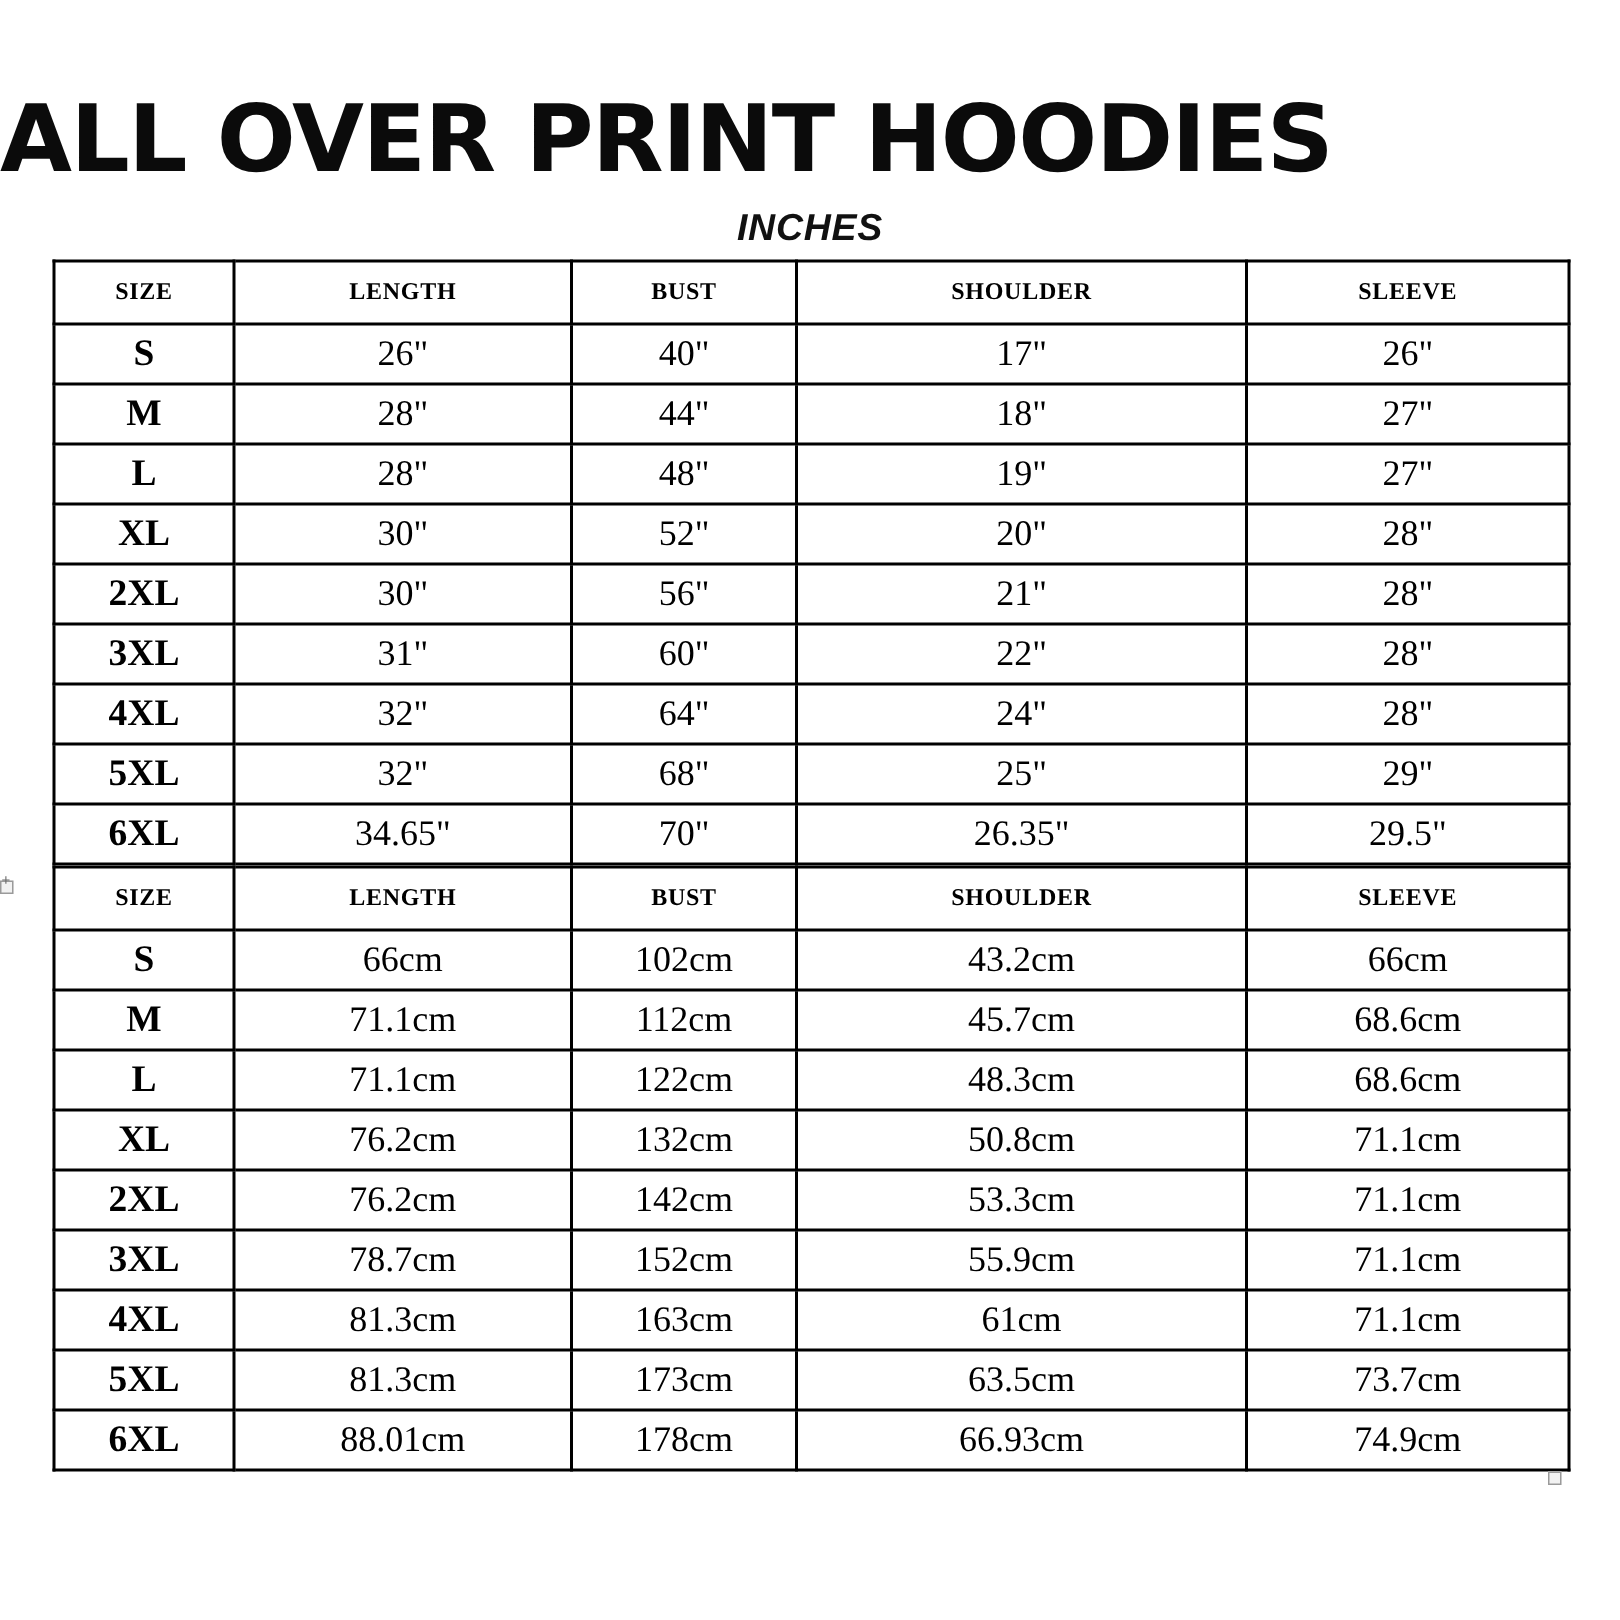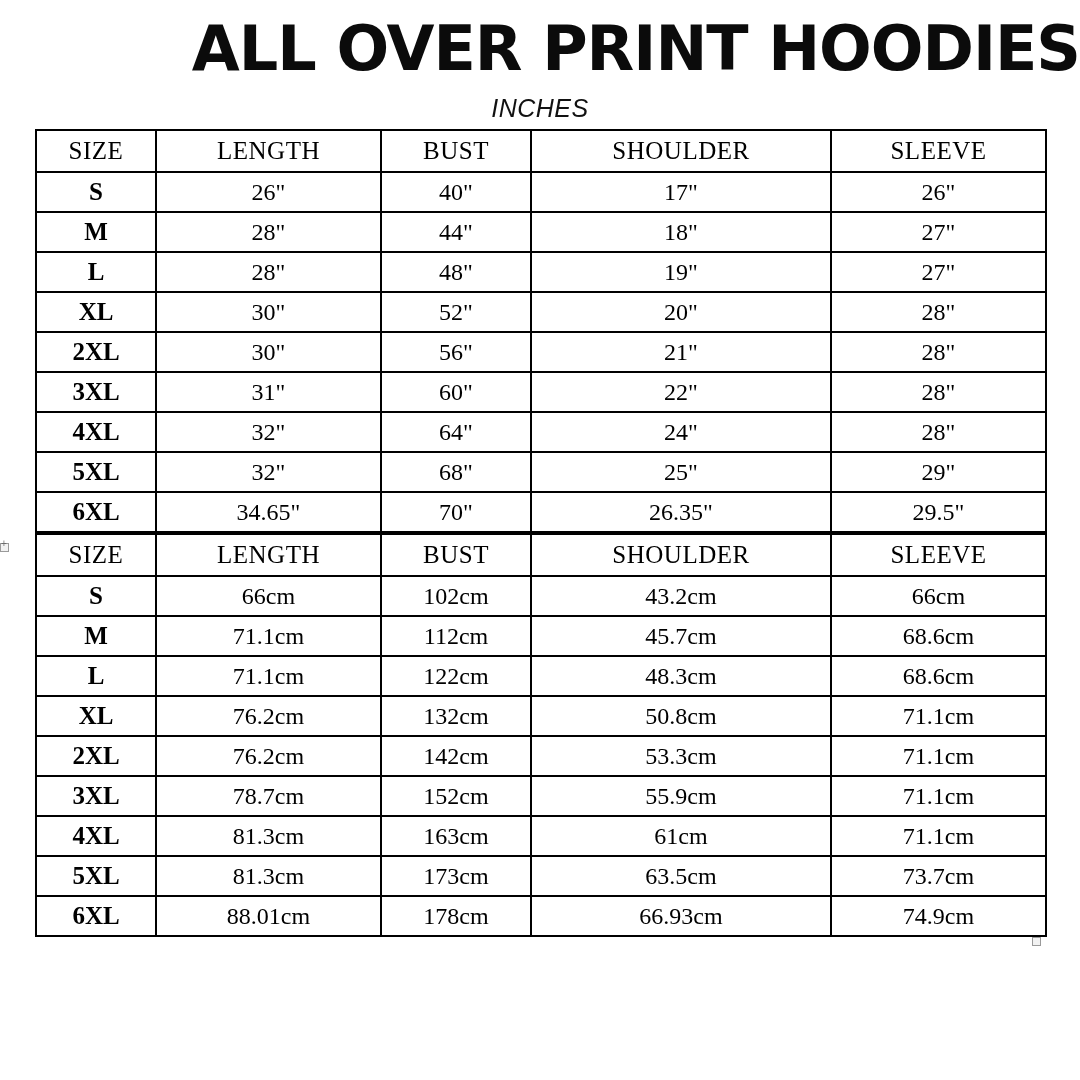--- a/index.html
+++ b/index.html
@@ -21,36 +21,38 @@
     height: 1080px;
     position: relative;
     box-sizing: border-box;
   }
 
   .main-title {
     font-family: "DejaVu Sans", sans-serif;
     font-weight: bold;
     font-size: 62px;
     letter-spacing: -1px;
-    text-align: right;
+    text-align: left;
     line-height: 1;
     padding-top: 18px;
     color: #0b0b0b;
     white-space: nowrap;
+    margin-top: 44px;
   }
 
   .unit-label {
     text-align: center;
     font-family: "Liberation Sans", sans-serif;
     font-style: italic;
     font-size: 25px;
     letter-spacing: 0.5px;
     color: #111111;
     margin-top: 14px;
     margin-bottom: 6px;
+    font-weight: bold;
   }
 
   .table-wrap {
     width: 1010px;
     margin: 0 auto;
     position: relative;
   }
 
   table.size-table {
     border-collapse: collapse;
@@ -63,22 +65,22 @@
   table.size-table td {
     border: 2px solid #000000;
     text-align: center;
     vertical-align: middle;
     padding: 0;
     height: 38px;
     background: #ffffff;
   }
 
   table.size-table thead th {
-    font-weight: normal;
-    font-size: 25px;
+    font-weight: bold;
+    font-size: 16px;
     letter-spacing: 0.5px;
     height: 40px;
   }
 
   table.size-table tbody td {
     font-size: 24px;
   }
 
   table.size-table tbody td.size-col {
     font-weight: bold;

